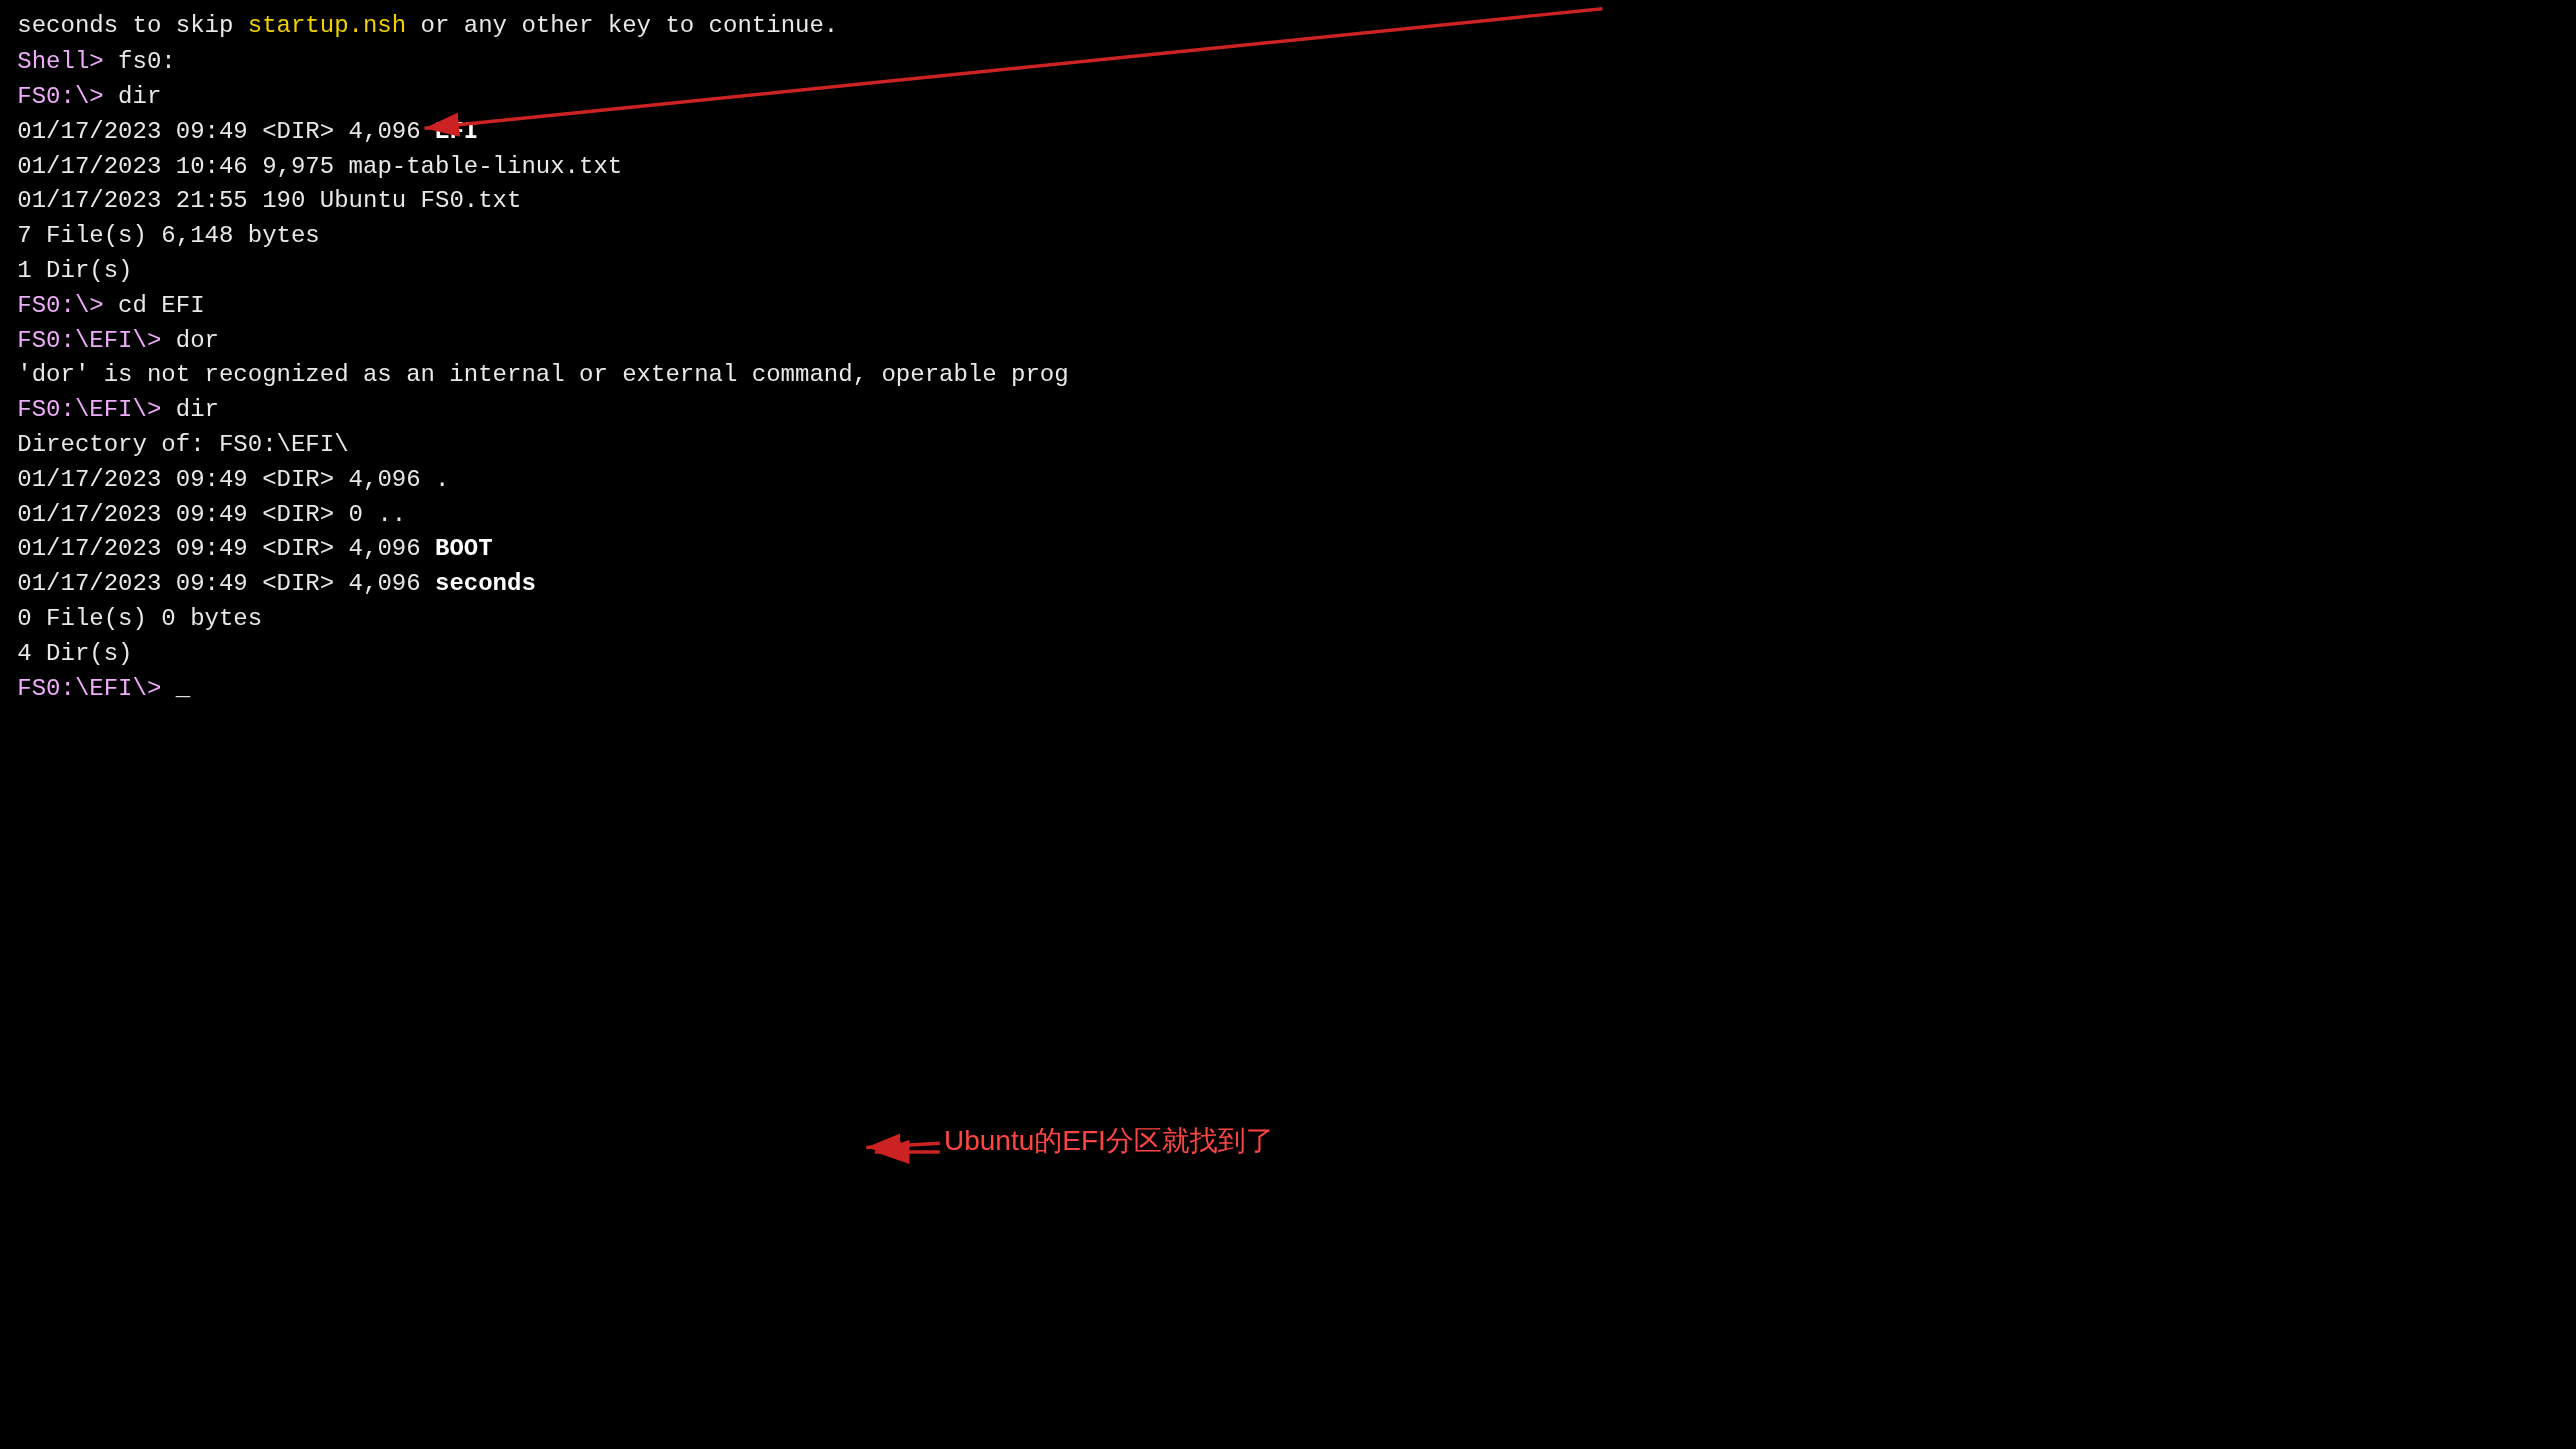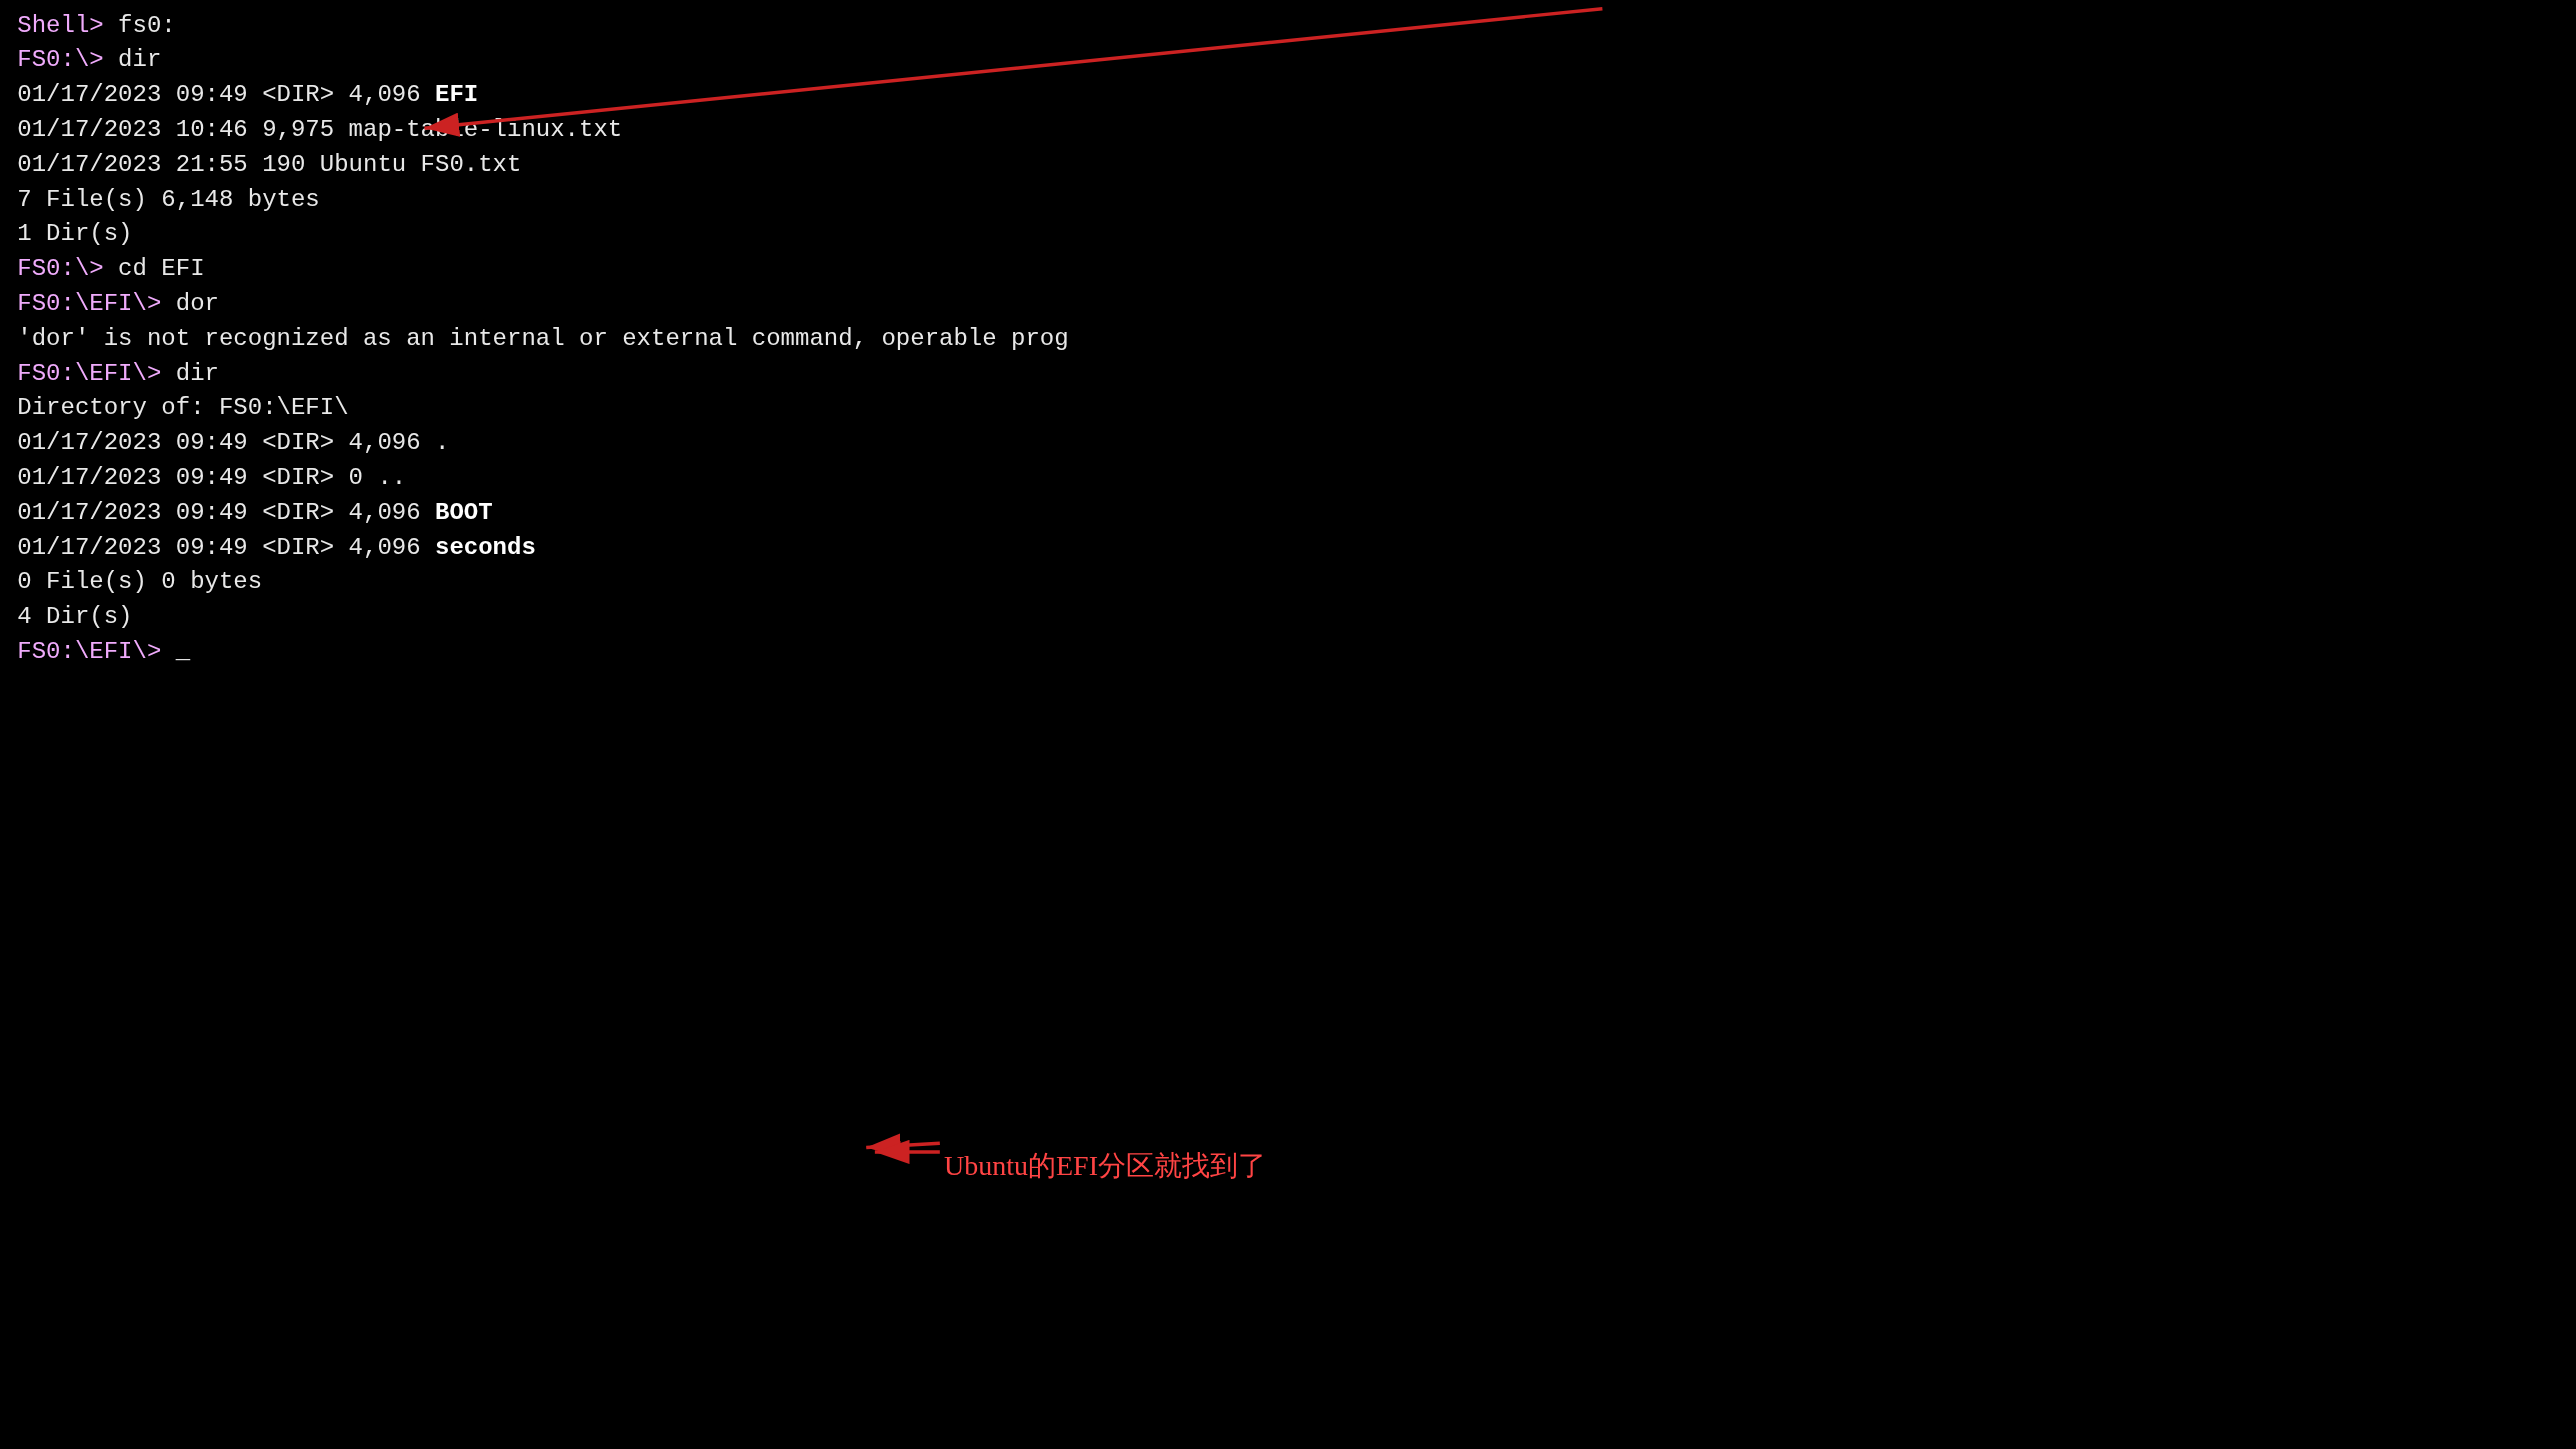--- a/index.html
+++ b/index.html
@@ -35,38 +35,40 @@
       top: 0;
       left: 0;
       width: 2576px;
       height: 1449px;
       pointer-events: none;
     }
     .annotation-text {
       position: absolute;
       color: #ff4444;
       font-size: 28px;
-      font-family: Liberation Serif, serif;
+      font-family: Liberation Sans, sans-serif;
       white-space: nowrap;
-      margin-top: 25px;
     }
     svg.arrow-svg {
       position: absolute;
       top: 0;
       left: 0;
       width: 2576px;
       height: 1449px;
       overflow: visible;
     }
   </style>
 </head>
 <body>
 
 <div class="terminal">
 
+  <div class="top-line">
+    <span class="white">  seconds to skip </span><span class="yellow">startup.nsh</span><span class="white"> or any other key to continue.</span>
+  </div>
 
   <div>
     <span class="yellow">Shell&gt;</span><span class="white"> fs0:</span>
   </div>
 
   <div>
     <span class="yellow">FS0:\&gt;</span><span class="white"> dir</span>
   </div>
 
 

